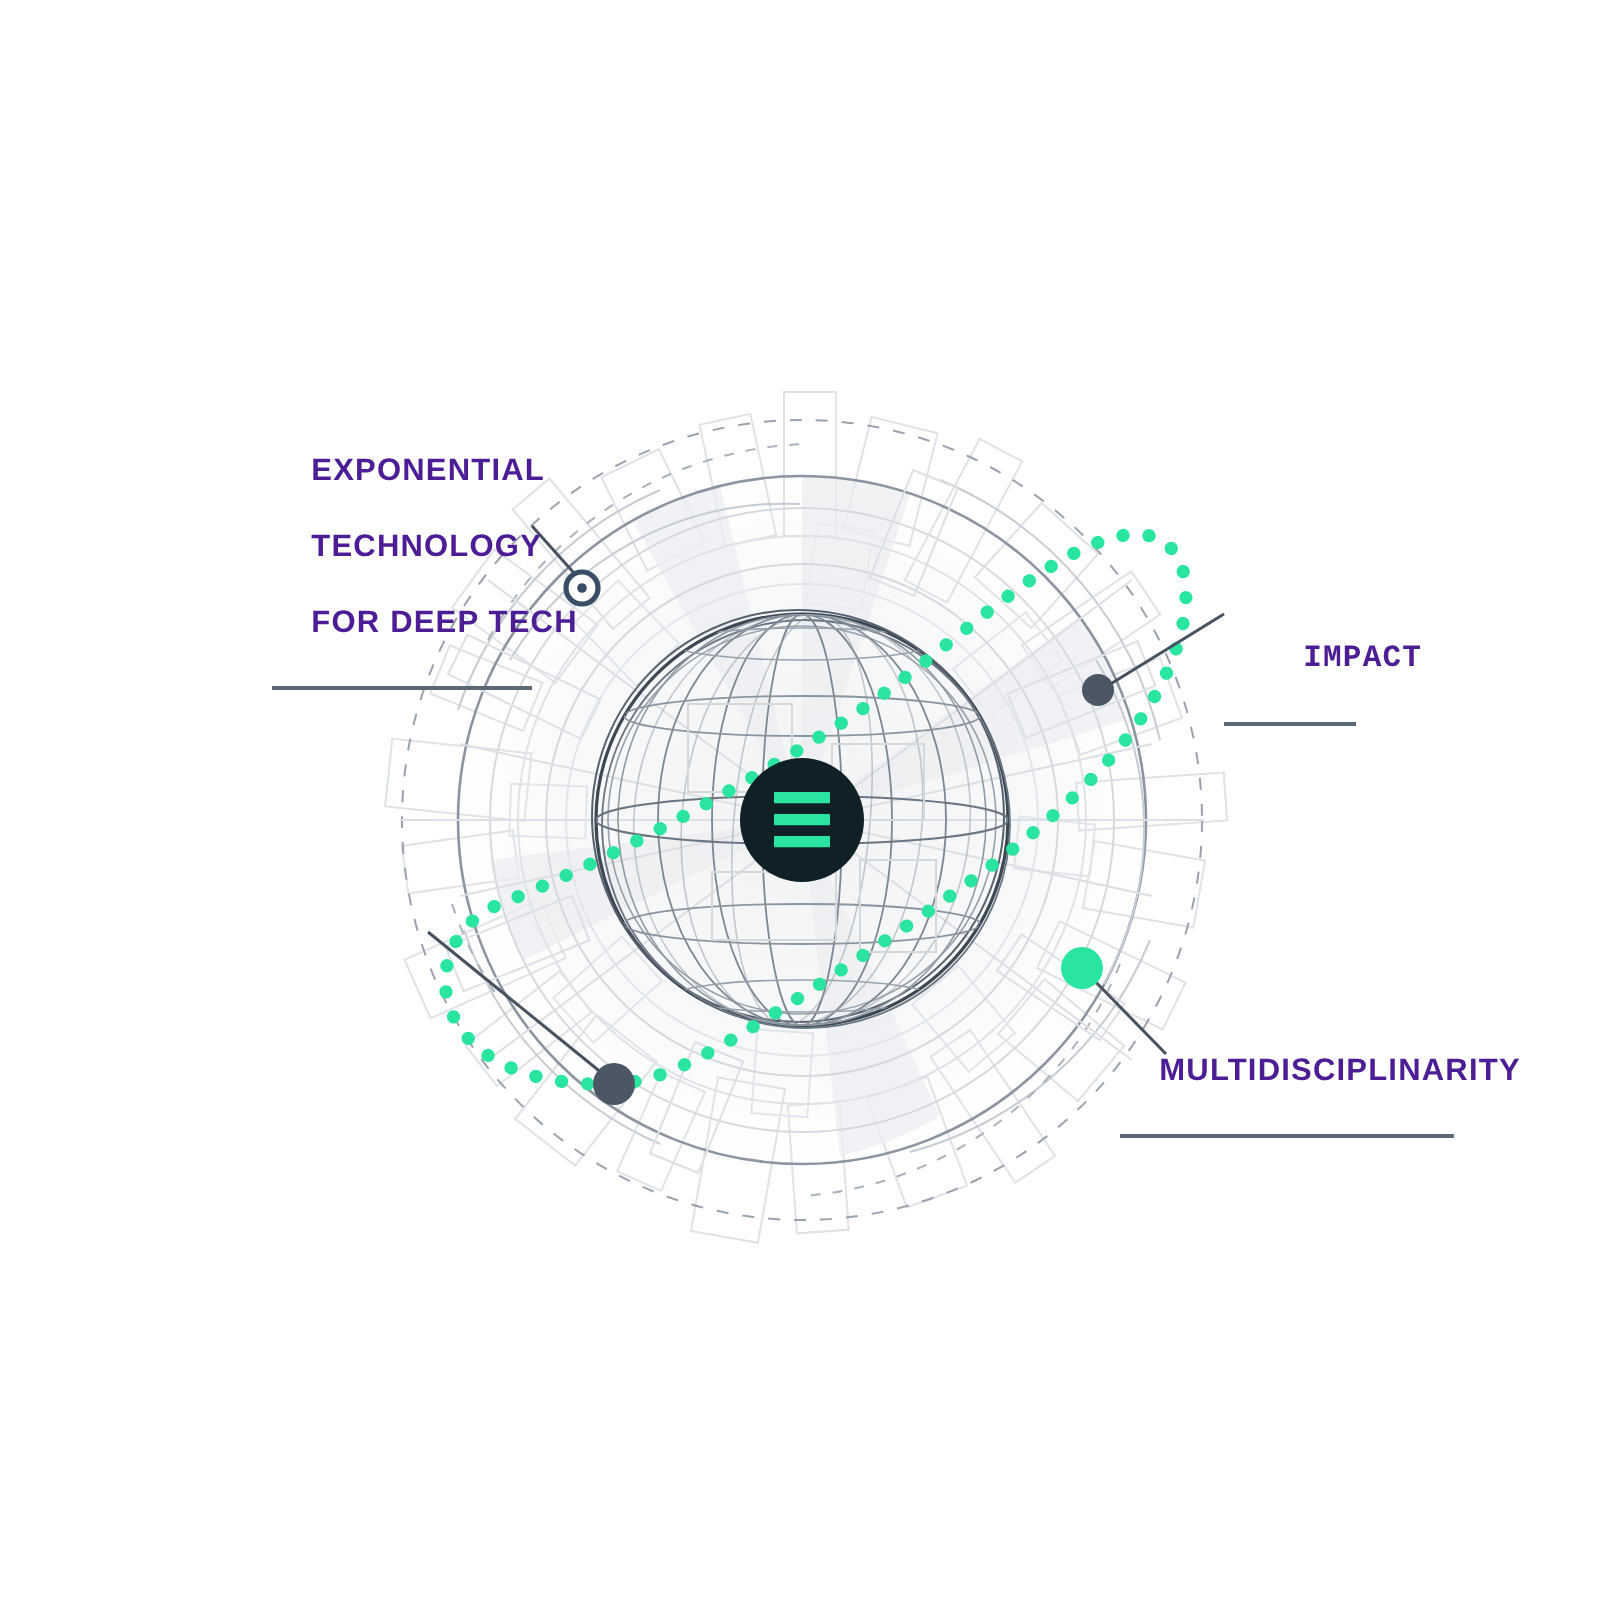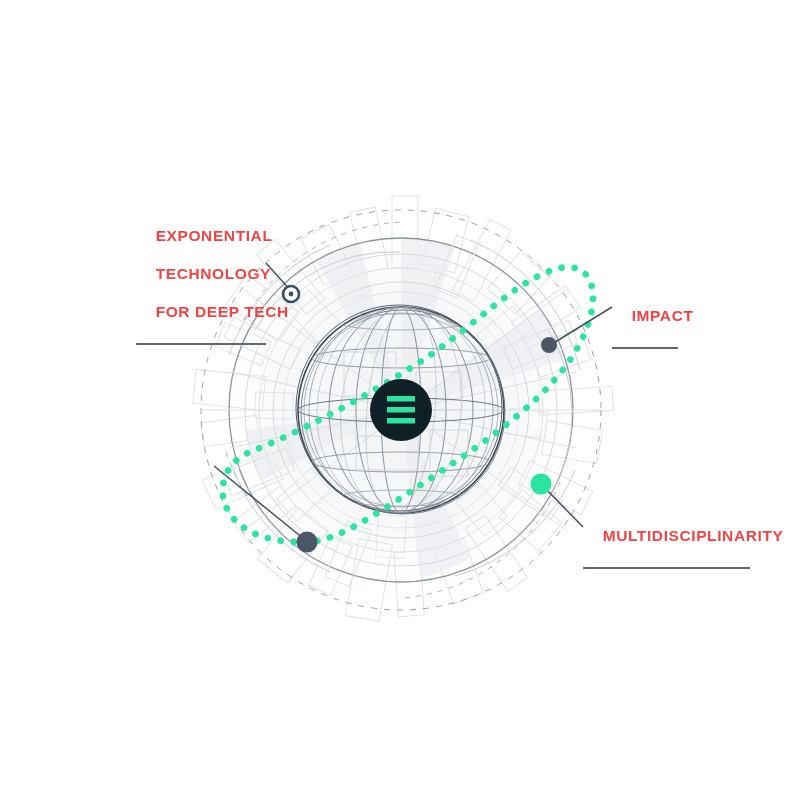--- a/index.html
+++ b/index.html
@@ -22,21 +22,21 @@
   }
   #graphic {
     position: absolute;
     left: 0;
     top: 0;
     width: 800px;
     height: 800px;
   }
   .label {
     position: absolute;
-    color: #ef4444;
+    color: #4c1d95;
     font-family: "Liberation Sans", sans-serif;
     font-size: 15.5px;
     font-weight: 700;
     letter-spacing: 0.6px;
     line-height: 19px;
     text-transform: uppercase;
     white-space: pre;
     user-select: none;
   }
   .label .rule {
@@ -46,32 +46,33 @@
     margin-top: 3px;
   }
   #label-exponential {
     left: 136px;
     top: 207px;
     width: 130px;
     text-align: left;
   }
   #label-impact {
     left: 612px;
-    top: 287px;
+    top: 301px;
     width: 66px;
     text-align: right;
+    font-family: Liberation Mono, monospace;
   }
   #label-convergence {
     left: 92px;
     top: 446px;
     width: 122px;
     text-align: left;
   }
   #label-multi {
-    left: 583px;
+    left: 560px;
     top: 507px;
     width: 167px;
     text-align: left;
   }
 </style>
 </head>
 <body>
 
 <div id="stage">
 

